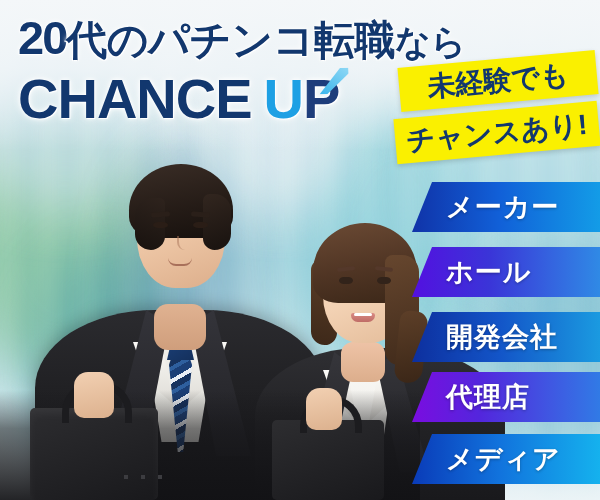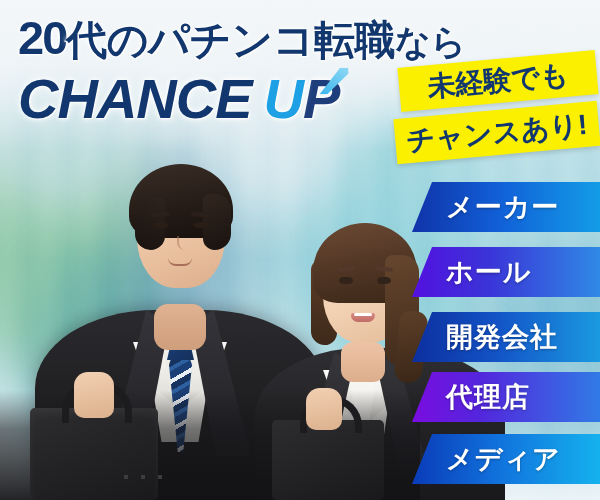--- a/index.html
+++ b/index.html
@@ -227,21 +227,21 @@
     position:absolute;left:18px;top:14px;
     font-size:41px;line-height:1;font-weight:700;
     color:#12376e;letter-spacing:-.5px;white-space:nowrap;
     text-shadow:0 0 3px #fff,0 0 6px #fff,1px 1px 0 #fff,-1px 1px 0 #fff;
   }
   .headline .num{font-size:47px;letter-spacing:-2px;}
   .headline .sm{font-size:35px;}
 
   .logo{
     position:absolute;left:18px;top:71px;
-    font-size:56px;line-height:1;font-weight:700;font-style:italic;
+    font-size:56px;line-height:1;font-weight:700;
     letter-spacing:-1px;color:#12376e;white-space:nowrap;
     text-shadow:0 0 4px #fff,0 0 9px rgba(255,255,255,.95),1px 1px 0 #fff;
   }
   .logo .up{color:#1e3d7b;margin-left:12px;}
   .logo .u{position:relative;color:#1ea0e4;}
   .swoosh{
     position:absolute;left:319px;top:68px;width:30px;height:26px;
     background:linear-gradient(40deg,#39b5ec,#8fd8f5);
     clip-path:polygon(0 100%,72% 0,100% 0,100% 22%,26% 100%);
     transform:rotate(-2deg);

